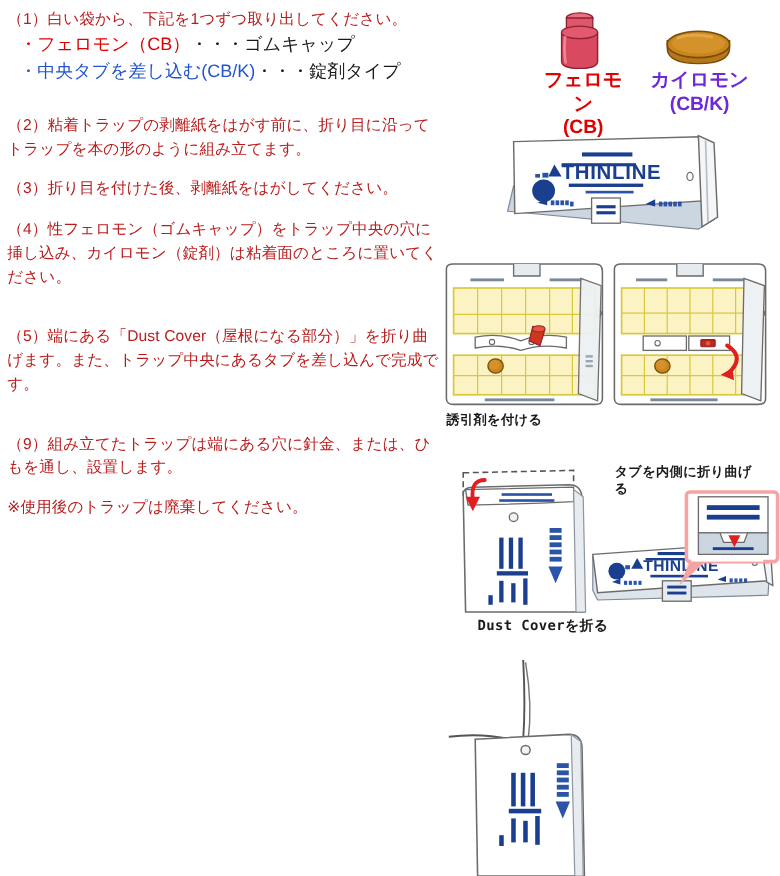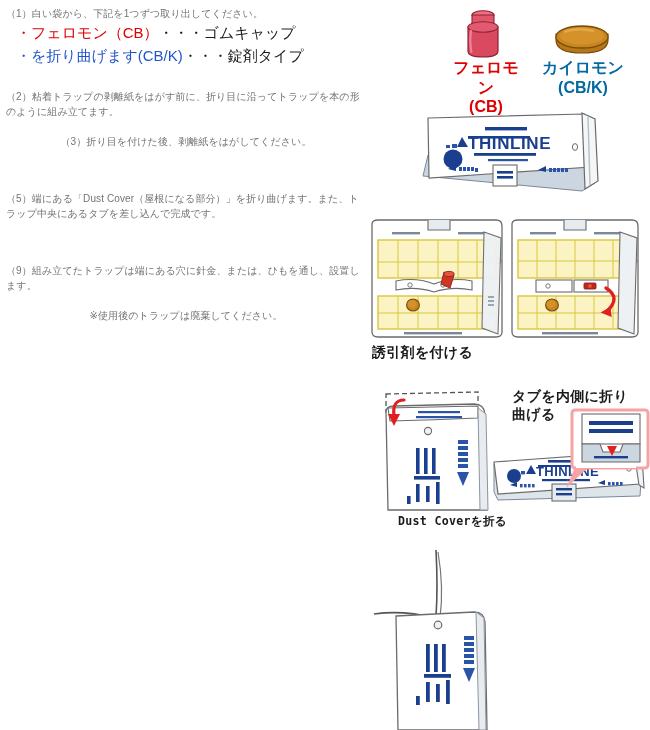--- a/index.html
+++ b/index.html
@@ -22,29 +22,29 @@
   }
 
   
   .instructions {
     position: absolute;
     left: 6px;
     top: 6px;
     width: 360px;
   }
   .para {
-    font-size: 10px;
+    font-size: 13px;
     line-height: 1.52;
     letter-spacing: 0.1px;
     margin: 0 0 0 0;
-    color: #737373;
-  }
-  .para.gap-sm { margin-top: 14px; text-align: center; }
+    color: #b91c1c;
+  }
+  .para.gap-sm { margin-top: 14px; }
   .para.gap-md { margin-top: 22px; }
-  .para.gap-lg { margin-top: 42px; }
+  .para.gap-lg { margin-top: 30px; }
   .bullets {
     margin: 1px 0 0 0;
     padding: 0;
     list-style: none;
   }
   .bullets li {
     font-size: 15px;
     line-height: 1.5;
     padding-left: 10px;
   }
@@ -55,57 +55,58 @@
   .figures {
     position: absolute;
     left: 366px;
     top: 0;
     width: 284px;
     height: 730px;
   }
   .fig { position: absolute; }
 
   .caption {
-    font-size: 14px;
+    font-size: 11px;
     font-weight: bold;
     line-height: 1.25;
     color: #1a1a1a;
     letter-spacing: 0.3px;
   }
   .cap-mono {
     font-family: "DejaVu Sans Mono", "Liberation Mono", monospace;
     font-size: 11.6px;
     font-weight: bold;
   }
   .lure-label {
     font-size: 16px;
     font-weight: bold;
     text-align: center;
     line-height: 1.22;
   }
   .lure-label.red { color: #e00000; }
-  .lure-label.blue { color: #0369a1; }
+  .lure-label.blue { color: #6d28d9; }
 
   svg { display: block; overflow: visible; }
 </style>
 </head>
 <body>
 
 <div class="page">
 
   <div class="instructions">
 
     <p class="para">（1）白い袋から、下記を1つずつ取り出してください。</p>
     <ul class="bullets">
       <li><span class="cl-pheromone">・フェロモン（CB）</span><span>・・・ゴムキャップ</span></li>
-      <li><span class="cl-kairomone">・を折り曲げます(CB/K)</span><span>・・・錠剤タイプ</span></li>
+      <li><span class="cl-kairomone">・中央タブを差し込む(CB/K)</span><span>・・・錠剤タイプ</span></li>
     </ul>
 
     <p class="para gap-md">（2）粘着トラップの剥離紙をはがす前に、折り目に沿ってトラップを本の形のように組み立てます。</p>
     <p class="para gap-sm">（3）折り目を付けた後、剥離紙をはがしてください。</p>
+    <p class="para gap-sm">（4）性フェロモン（ゴムキャップ）をトラップ中央の穴に挿し込み、カイロモン（錠剤）は粘着面のところに置いてください。</p>
     <p class="para gap-lg">（5）端にある「Dust Cover（屋根になる部分）」を折り曲げます。また、トラップ中央にあるタブを差し込んで完成です。</p>
     <p class="para gap-lg">（9）組み立てたトラップは端にある穴に針金、または、ひもを通し、設置します。</p>
     <p class="para gap-sm">※使用後のトラップは廃棄してください。</p>
 
   </div>
 
   <div class="figures">
 
     <div class="fig" style="left:86px; top:6px;">
       <svg width="190" height="60" viewBox="0 0 190 60">

